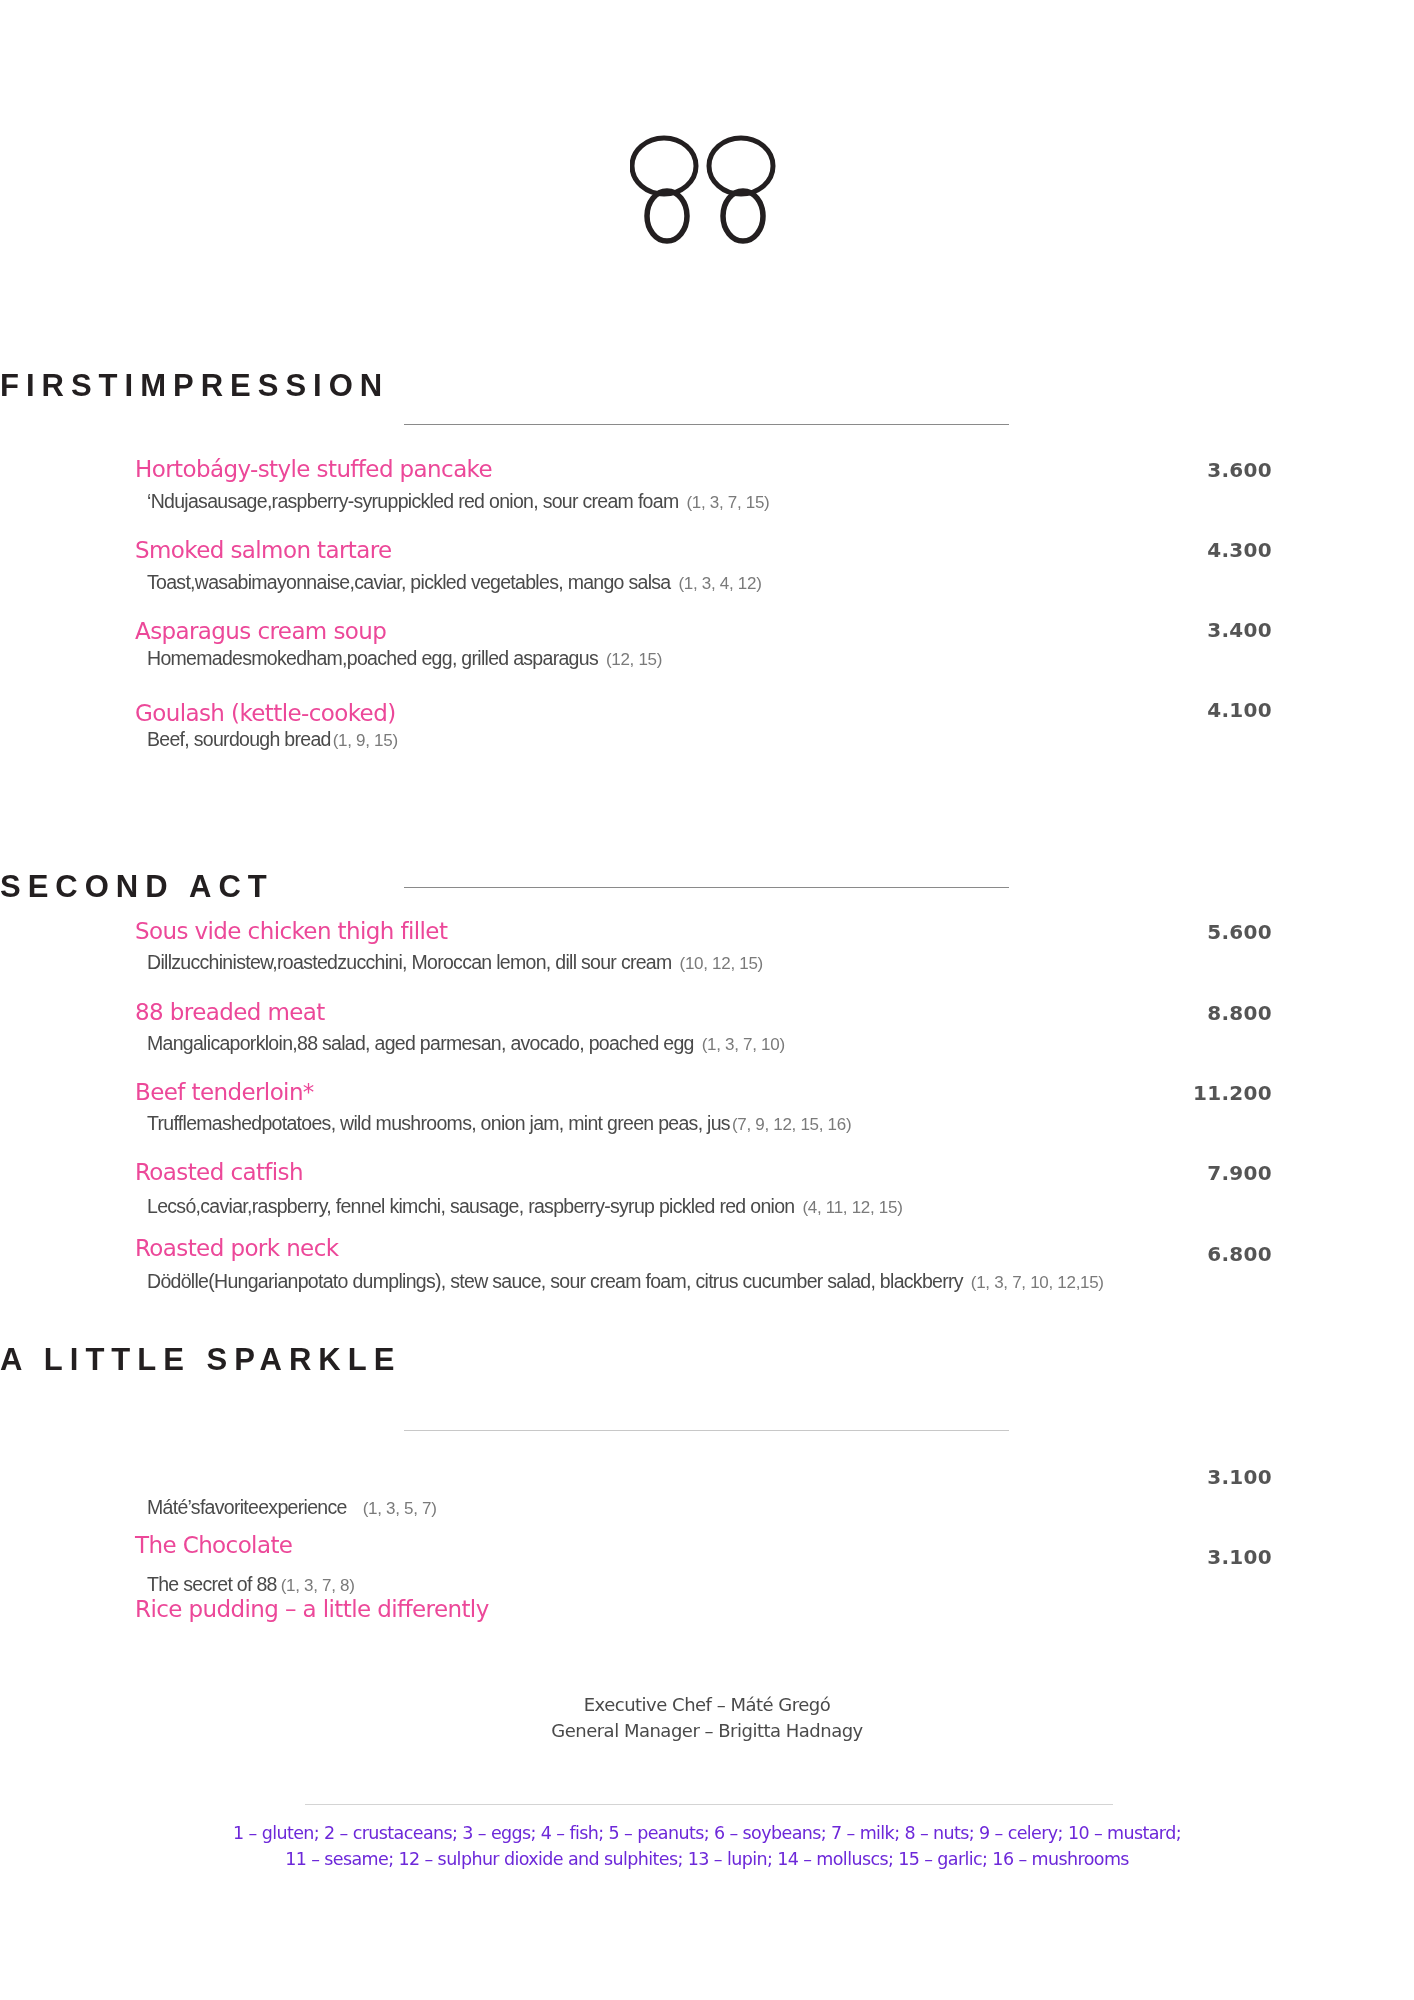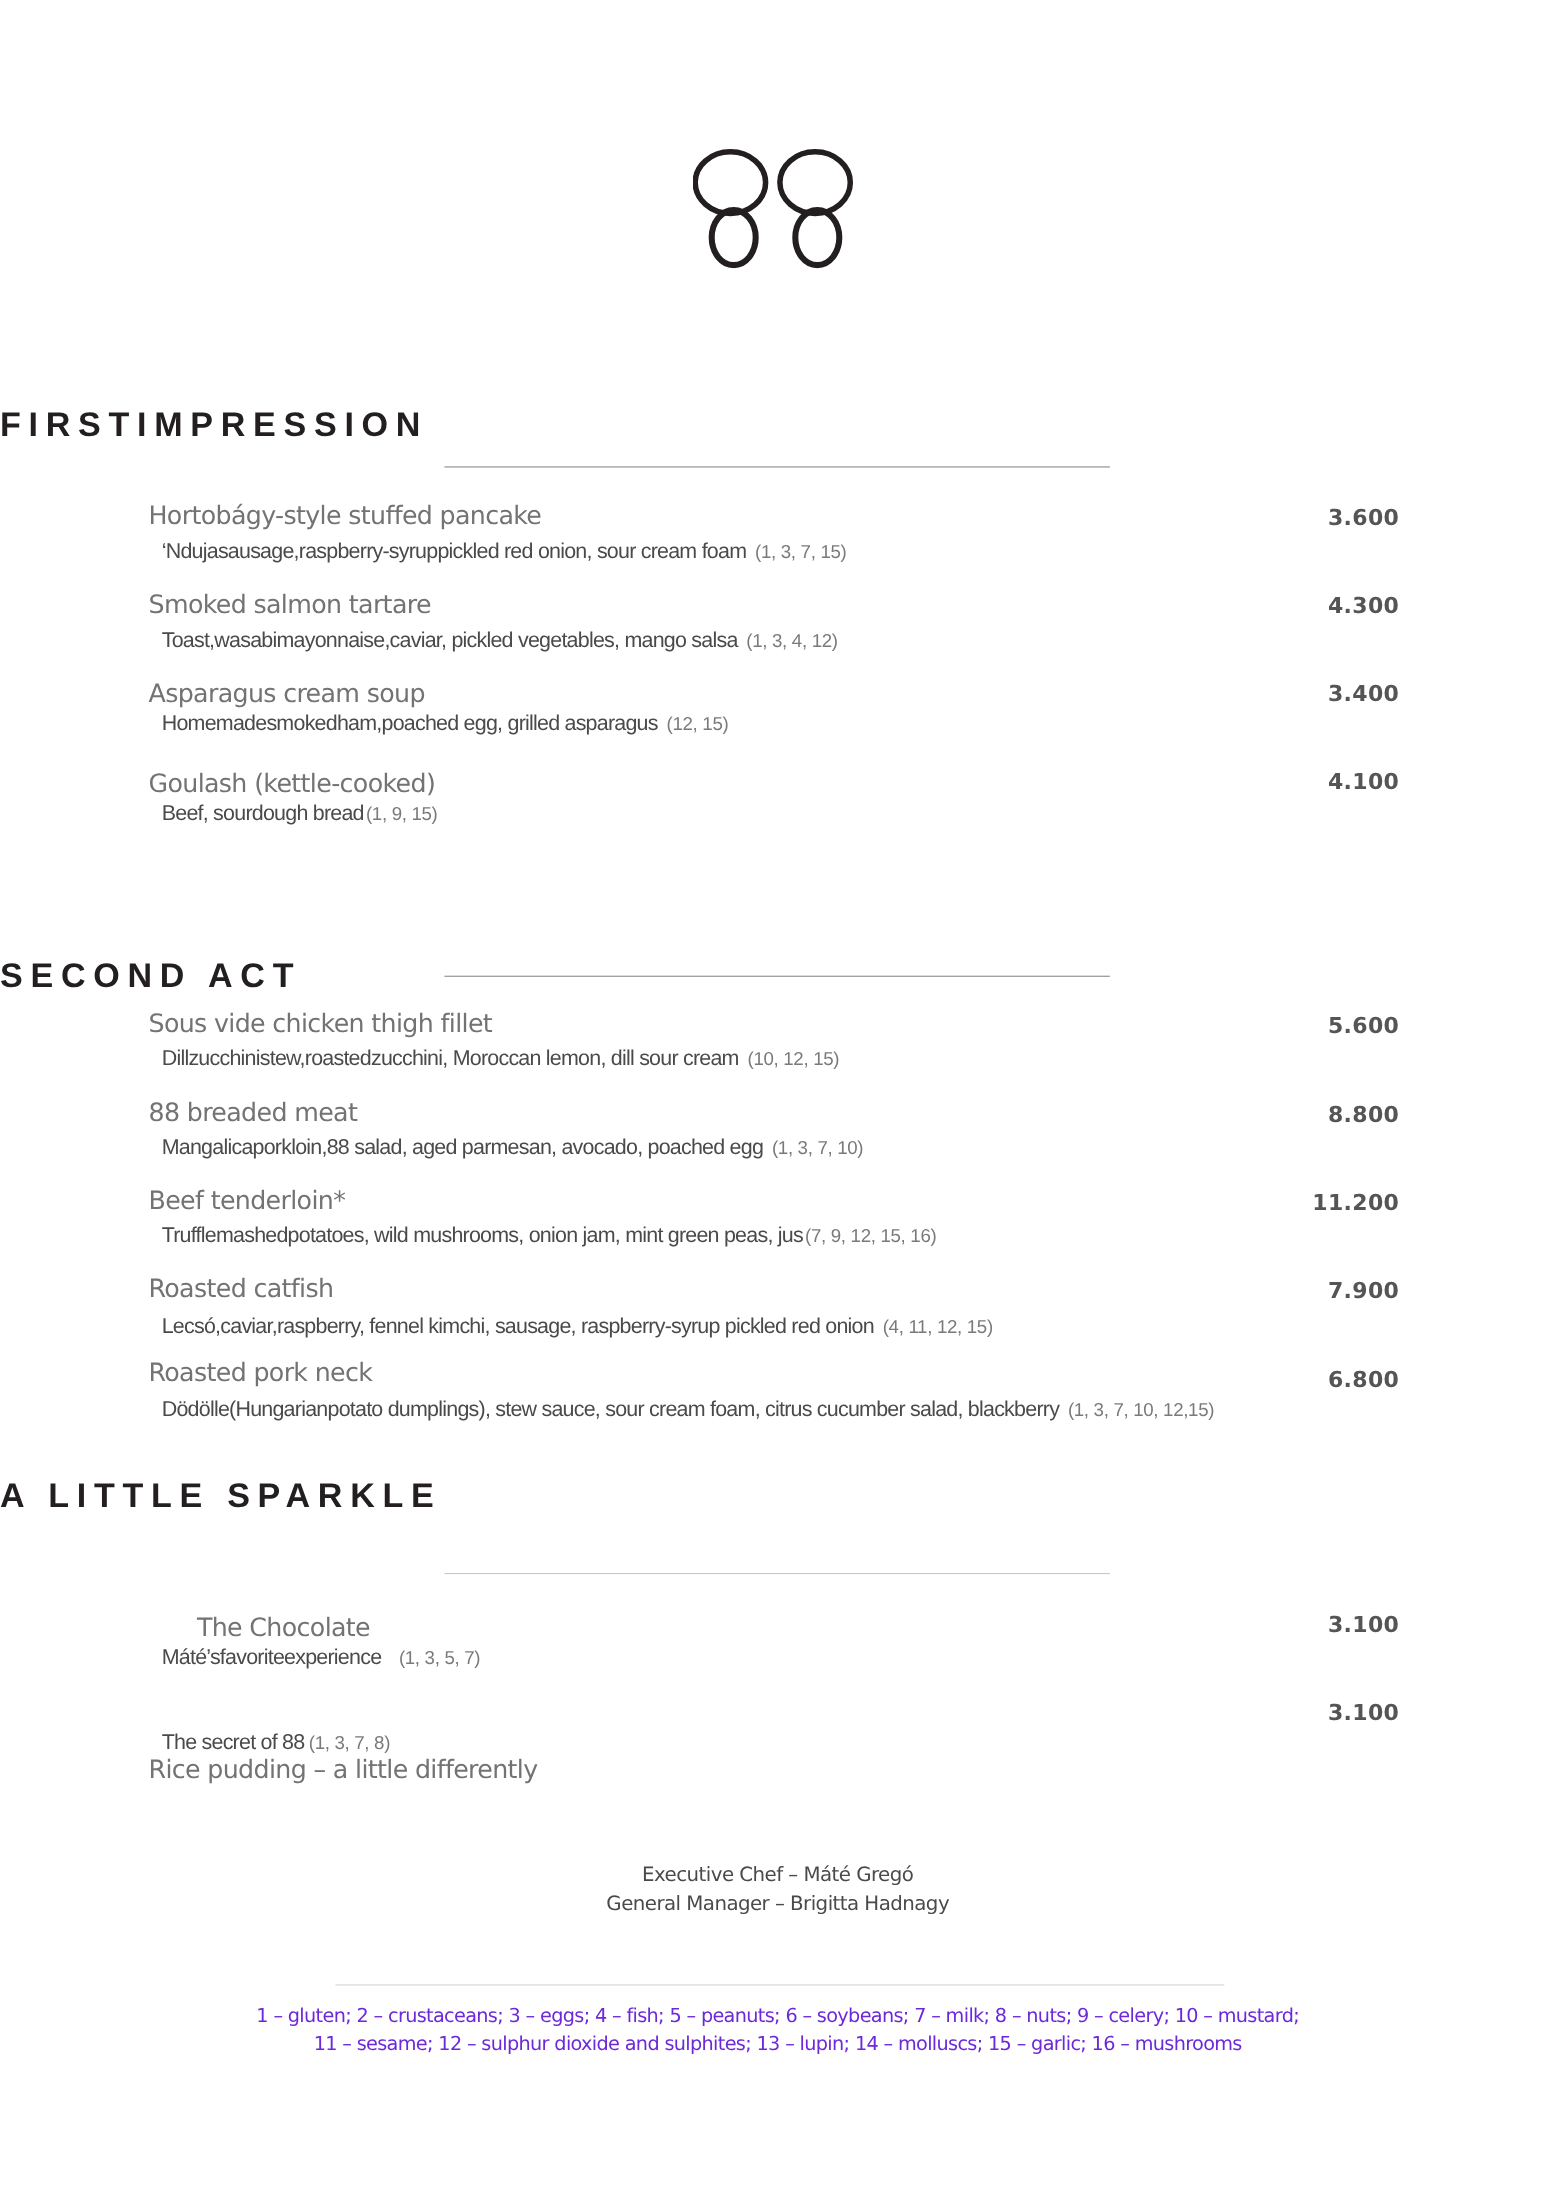--- a/index.html
+++ b/index.html
@@ -4,21 +4,21 @@
   <style>
     html, body { margin: 0; padding: 0; background: #ffffff; }
     body { width: 1414px; height: 2000px; position: relative; overflow: hidden;
            font-family: "Liberation Sans", "DejaVu Sans", sans-serif; color: #231f20; }
     .logo { position: absolute; left: 630px; top: 132px; width: 150px; height: 112px; }
     .section-title { position: absolute; left: 0; width: 1144px; text-align: left;
            font-size: 31px; font-weight: bold; letter-spacing: 7px; color: #231f20;
            font-family: Liberation Sans, sans-serif; }
     .rule { position: absolute; left: 404px; width: 605px; height: 0; border-top: 1.5px solid #8a8a8a; }
     .rule.light { border-top-color: #c8c8c8; }
-    .item-name { position: absolute; left: 135px; font-size: 23px; color: #737373;
+    .item-name { position: absolute; left: 135px; font-size: 23px; color: #ec4899;
            font-family: "DejaVu Sans", sans-serif; letter-spacing: -0.6px; white-space: nowrap; }
     .item-desc { position: absolute; left: 135px; font-size: 19.5px; color: #4a4a4a;
            font-family: Liberation Sans, sans-serif; font-weight: 300; letter-spacing: -0.7px; white-space: nowrap; margin-left: 12px; }
     .allergens { font-size: 17px; color: #7a7a7a; margin-left: 8px; letter-spacing: -0.3px; }
     .allergens.tight { margin-left: 2px; }
     .price { position: absolute; right: 142px; font-size: 20px; font-weight: bold; color: #555555;
            font-family: "DejaVu Sans", sans-serif; letter-spacing: 0.3px; text-align: right; }
     .credits { position: absolute; left: 0; width: 1414px; text-align: center; font-size: 18px;
            color: #4a4a4a; font-family: "DejaVu Sans", sans-serif; letter-spacing: -0.5px; line-height: 26px; }
     .legend-rule { position: absolute; left: 305px; width: 808px; border-top: 1px solid #d4d4d4; }
@@ -77,21 +77,21 @@
 <div class="price" style="top:1161px;">7.900</div>
 <div class="item-desc" style="top:1195px;"><span>Lecsó,caviar,raspberry, fennel kimchi, sausage, raspberry-syrup pickled red onion</span><span class="allergens">(4, 11, 12, 15)</span></div>
 
 <div class="item-name" style="top:1235px;">Roasted pork neck</div>
 <div class="price" style="top:1242px;">6.800</div>
 <div class="item-desc" style="top:1270px;"><span>Dödölle(Hungarianpotato dumplings), stew sauce, sour cream foam, citrus cucumber salad, blackberry</span><span class="allergens">(1, 3, 7, 10, 12,15)</span></div>
 
 <div class="section-title" style="top:1342px;">A LITTLE SPARKLE</div>
 <div class="rule light" style="top:1430px;"></div>
 
-<div class="item-name" style="top:1467px;margin-left:44px;">The Chocolate</div>
+<div class="item-name" style="top:1532px;">The Chocolate</div>
 <div class="price" style="top:1465px;">3.100</div>
 <div class="item-desc" style="top:1496px;"><span>Máté’sfavoriteexperience</span><span class="allergens" style="margin-left:16px;">(1, 3, 5, 7)</span></div>
 
 <div class="item-name" style="top:1596px;">Rice pudding – a little differently</div>
 <div class="price" style="top:1545px;">3.100</div>
 <div class="item-desc" style="top:1573px;"><span>The secret of 88</span><span class="allergens" style="margin-left:4px;">(1, 3, 7, 8)</span></div>
 
 <div class="credits" style="top:1692px;">
   <div>Executive Chef – Máté Gregó</div>
   <div>General Manager – Brigitta Hadnagy</div>

